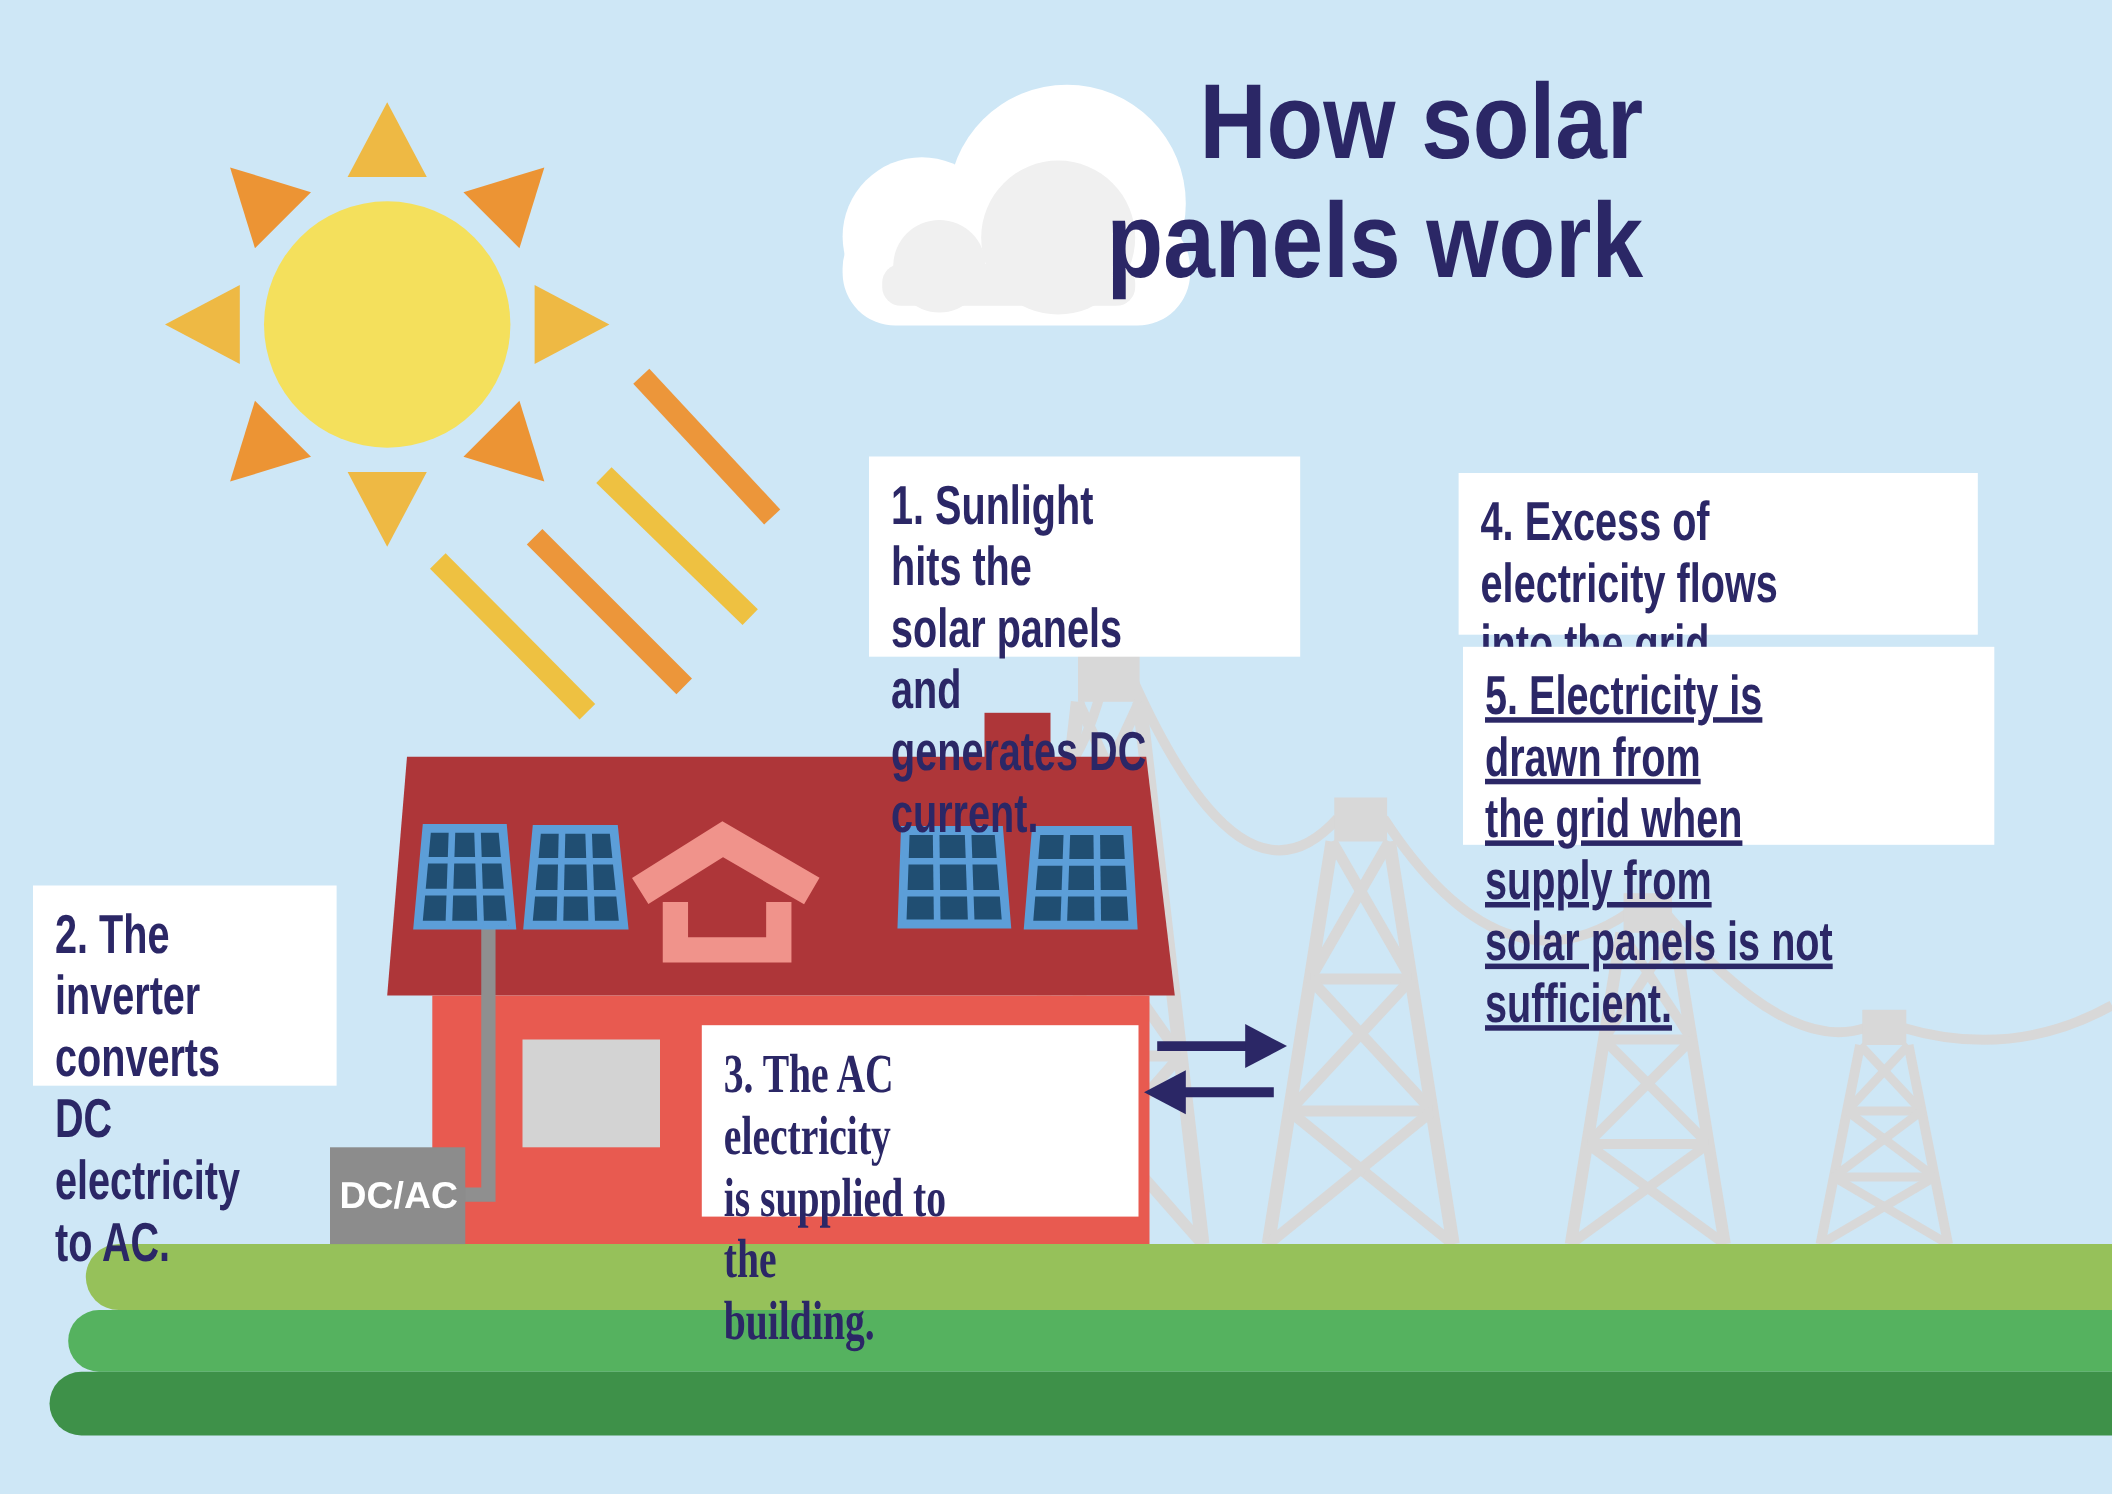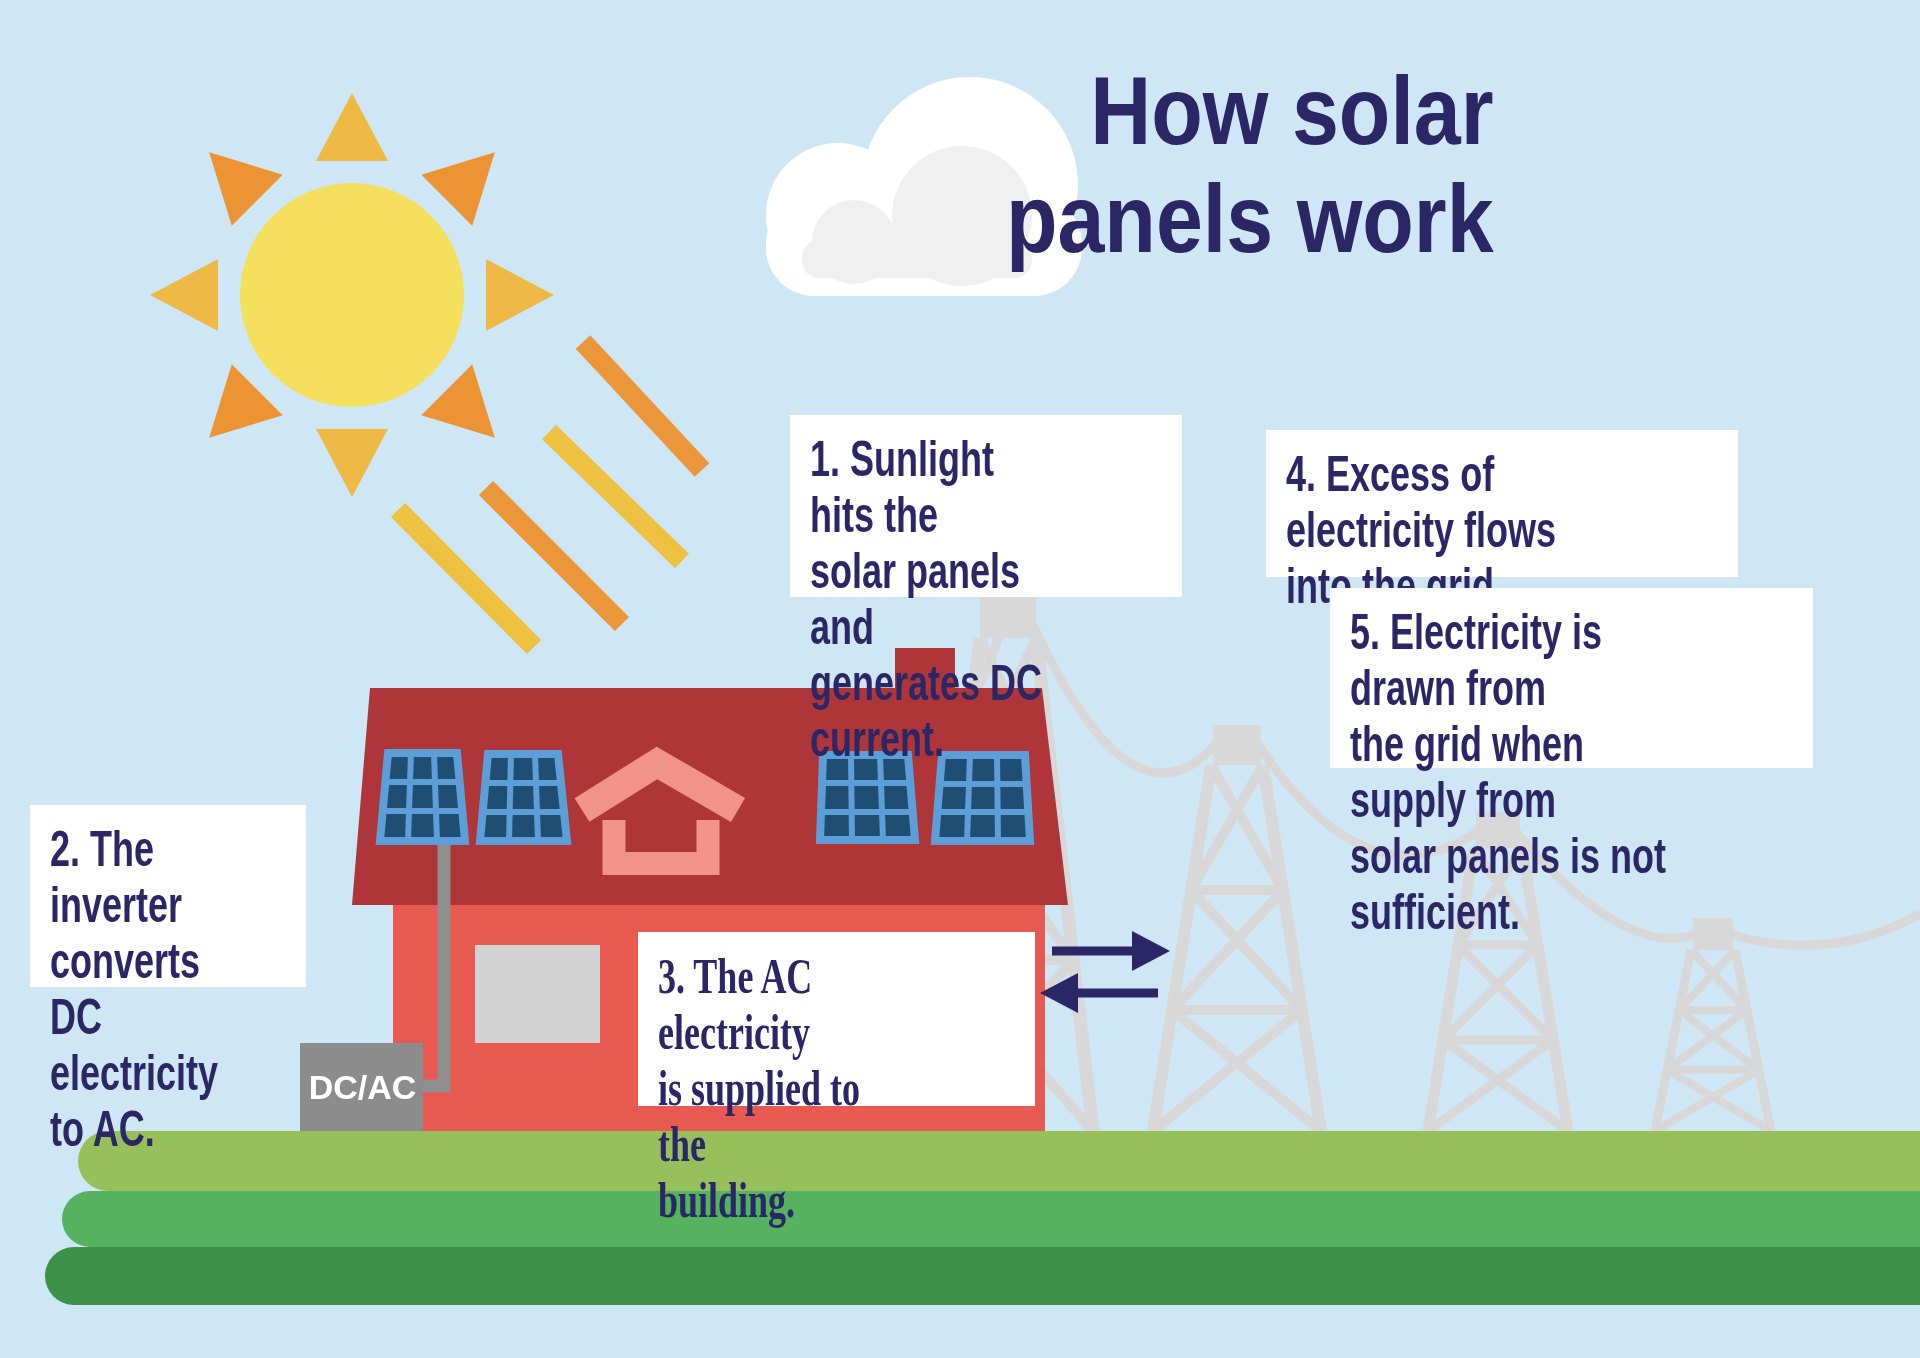--- a/index.html
+++ b/index.html
@@ -45,22 +45,22 @@
     transform:scaleX(.87);transform-origin:100% 0;}
 
   
   .step{position:absolute;z-index:4;background:var(--box_bg);color:var(--navy);
     padding:16px 20px 0 20px;box-sizing:border-box;}
   .step .txt{font-weight:700;font-size:50px;line-height:1.12;white-space:pre-line;
     transform:scaleX(.72);transform-origin:0 0;}
   .s1{left:790px;top:415px;width:392px;height:182px;}
   .s2{left:30px;top:805px;width:276px;height:182px;}
   .s3{left:638px;top:932px;width:397px;height:174px;font-family:Liberation Serif, serif;}
-  .s4{left:1266px;top:430px;width:472px;height:147px;}
-  .s5{left:1330px;top:588px;width:483px;height:180px;}
+  .s4{left:1326px;top:430px;width:472px;height:147px;}
+  .s5{left:1330px;top:588px;width:483px;height:180px;text-decoration:underline;}
 </style>
 </head>
 <body>
 
 <div id="stage">
 
   <svg width="1920" height="1358" viewBox="0 0 1920 1358">
 
     <g>
       <path class="wire" d="M900 672 Q962 775 1004 618"></path>

